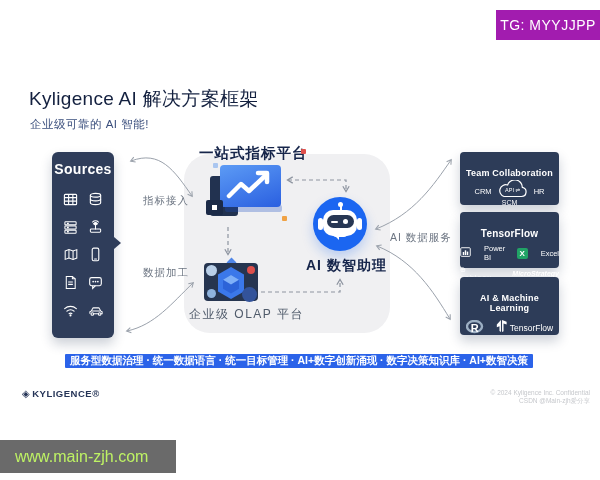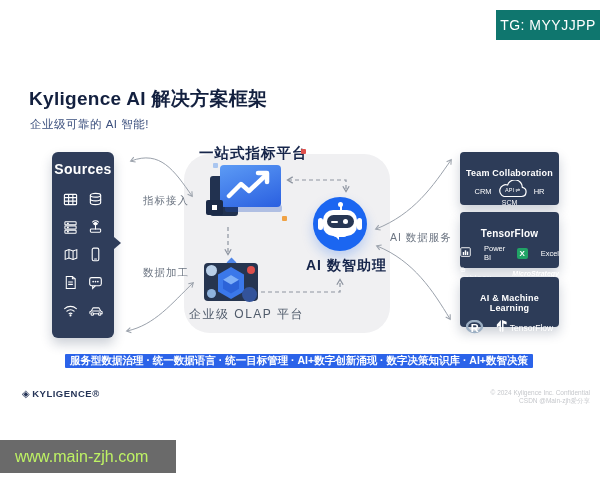--- a/index.html
+++ b/index.html
@@ -1,25 +1,25 @@
 <!DOCTYPE html>
 <html><head>
 <meta charset="utf-8">
 <style>
   * { margin:0; padding:0; box-sizing:border-box; }
   html,body { background:#ffffff; }
   body { font-family:"Liberation Sans","DejaVu Sans",sans-serif; }
   .stage { position:relative; width:600px; height:480px; background:#fff; overflow:hidden; margin:0 auto; }
 
   
-  .tg-badge { position:absolute; left:496px; top:10px; width:104px; height:30px; background:#0f766e;
+  .tg-badge { position:absolute; left:496px; top:10px; width:104px; height:30px; background:#a21caf;
     color:#fff; font-size:14px; display:flex; align-items:center; justify-content:center; letter-spacing:.5px; }
 
   
-  .title { position:absolute; left:29px; top:86px; font-size:19px; font-weight:bold; color:#13203f; letter-spacing:.3px; }
+  .title { position:absolute; left:29px; top:86px; font-size:19px; font-weight:normal; color:#13203f; letter-spacing:.3px; }
   .subtitle { position:absolute; left:30px; top:117px; font-size:11.5px; color:#3b4f7d; letter-spacing:.5px; }
 
   
   .sources { position:absolute; left:52px; top:152px; width:62px; height:186px; background:#2f3d5a; border-radius:6px;
     box-shadow:0 6px 12px rgba(25,40,75,.22); }
   .sources-title { text-align:center; margin-top:9px; color:#fff; font-size:14px; font-weight:bold; letter-spacing:.3px; }
   .src-grid { display:grid; grid-template-columns:1fr 1fr; justify-items:center; align-content:space-evenly;
     height:152px; margin-top:2px; padding:0 6px; }
   .src-grid svg { display:block; }
   .notch { position:absolute; left:62px; top:85px; width:0; height:0; border-top:6px solid transparent;
@@ -69,21 +69,21 @@
     border-right:0 solid transparent; border-top:4px solid #fff; }
   .assistant-label { position:absolute; left:306px; top:257px; font-size:14px; font-weight:bold; color:#15244a; letter-spacing:1px; }
 
   
   .flow-label { position:absolute; font-size:10.5px; color:#6d7683; letter-spacing:1px; }
   .fl-1 { left:143px; top:194px; } .fl-2 { left:143px; top:266px; } .fl-3 { left:390px; top:231px; }
 
   
   .rpanel { position:absolute; left:460px; width:99px; background:#2d3c58; border-radius:4px; color:#fff;
     box-shadow:0 6px 12px rgba(25,40,75,.22); }
-  .rp-1 { top:152px; height:53px; } .rp-2 { top:212px; height:56px; } .rp-3 { top:277px; height:50px; }
+  .rp-1 { top:152px; height:53px; } .rp-2 { top:212px; height:56px; } .rp-3 { top:277px; height:58px; }
   .rp-title { text-align:center; font-weight:bold; font-size:9px; padding-top:16px; letter-spacing:.2px; }
   .cloud-row { display:flex; align-items:center; justify-content:center; gap:3px; margin-top:2px; font-size:7.5px; }
   .scm { text-align:center; font-size:7px; margin-top:-3px; }
   .an-row { display:flex; align-items:center; justify-content:center; gap:11px; margin-top:5px; font-size:7.5px; }
   .an-item { display:flex; align-items:center; gap:13px; }
   .tableau { font-size:7px; letter-spacing:1px; }
   .mstr { font-size:7px; font-weight:bold; font-style:italic; }
   .ml-row { display:flex; align-items:center; justify-content:center; gap:12px; margin-top:7px; }
   .tf-item { display:flex; align-items:center; gap:3px; font-size:8.5px; }
 

